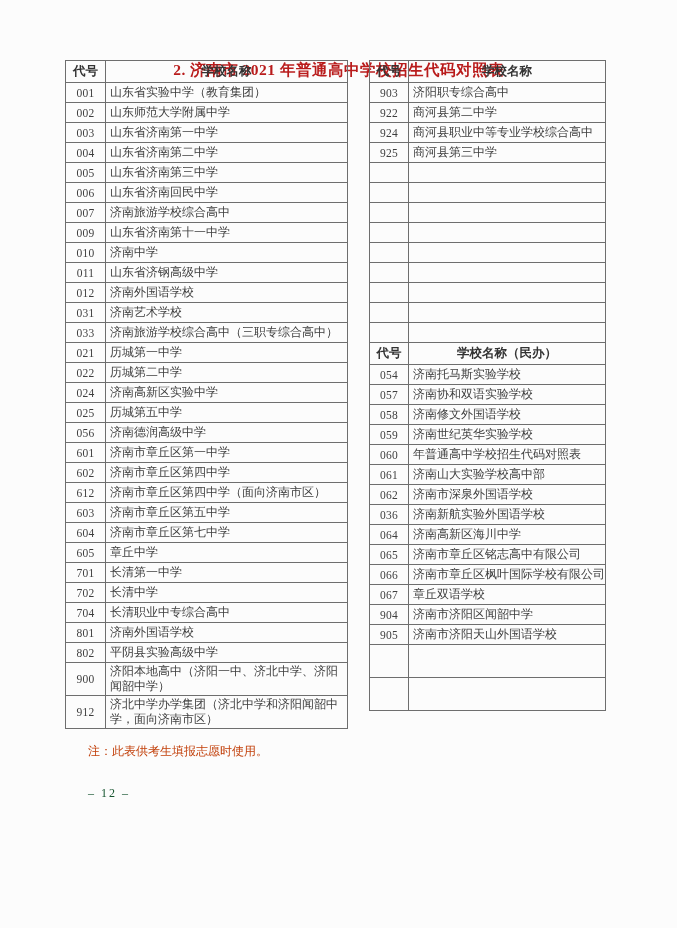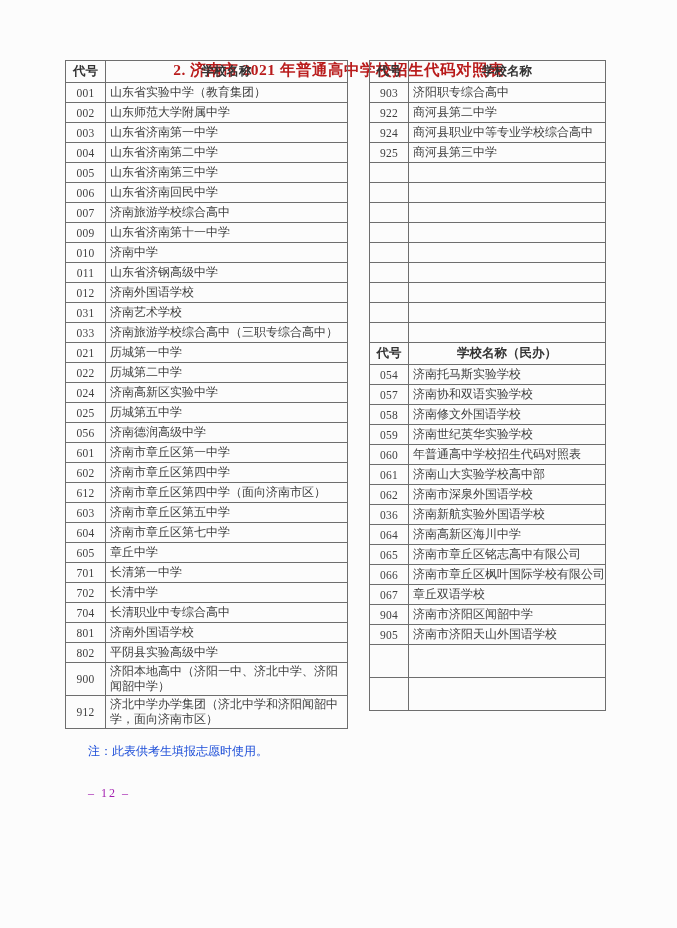--- a/index.html
+++ b/index.html
@@ -69,26 +69,26 @@
     overflow: hidden;
   }
   tr.tall td { height: 32px; }
   tr.tall td.name {
     white-space: normal;
     line-height: 15px;
   }
   .footnote {
     margin: 14px 0 0 88px;
     font-size: 12px;
-    color: #1d4ed8;
+    color: #c2410c;
   }
   .page-number {
     margin: 26px 0 0 88px;
     font-size: 12px;
-    color: #a21caf;
+    color: #14532d;
     letter-spacing: 2px;
   }
 </style>
 </head>
 <body>
 
 <h1 class="page-title">2. 济南市 2021 年普通高中学校招生代码对照表</h1>
 
 <div class="tables-wrap">
   <table class="left-table">

